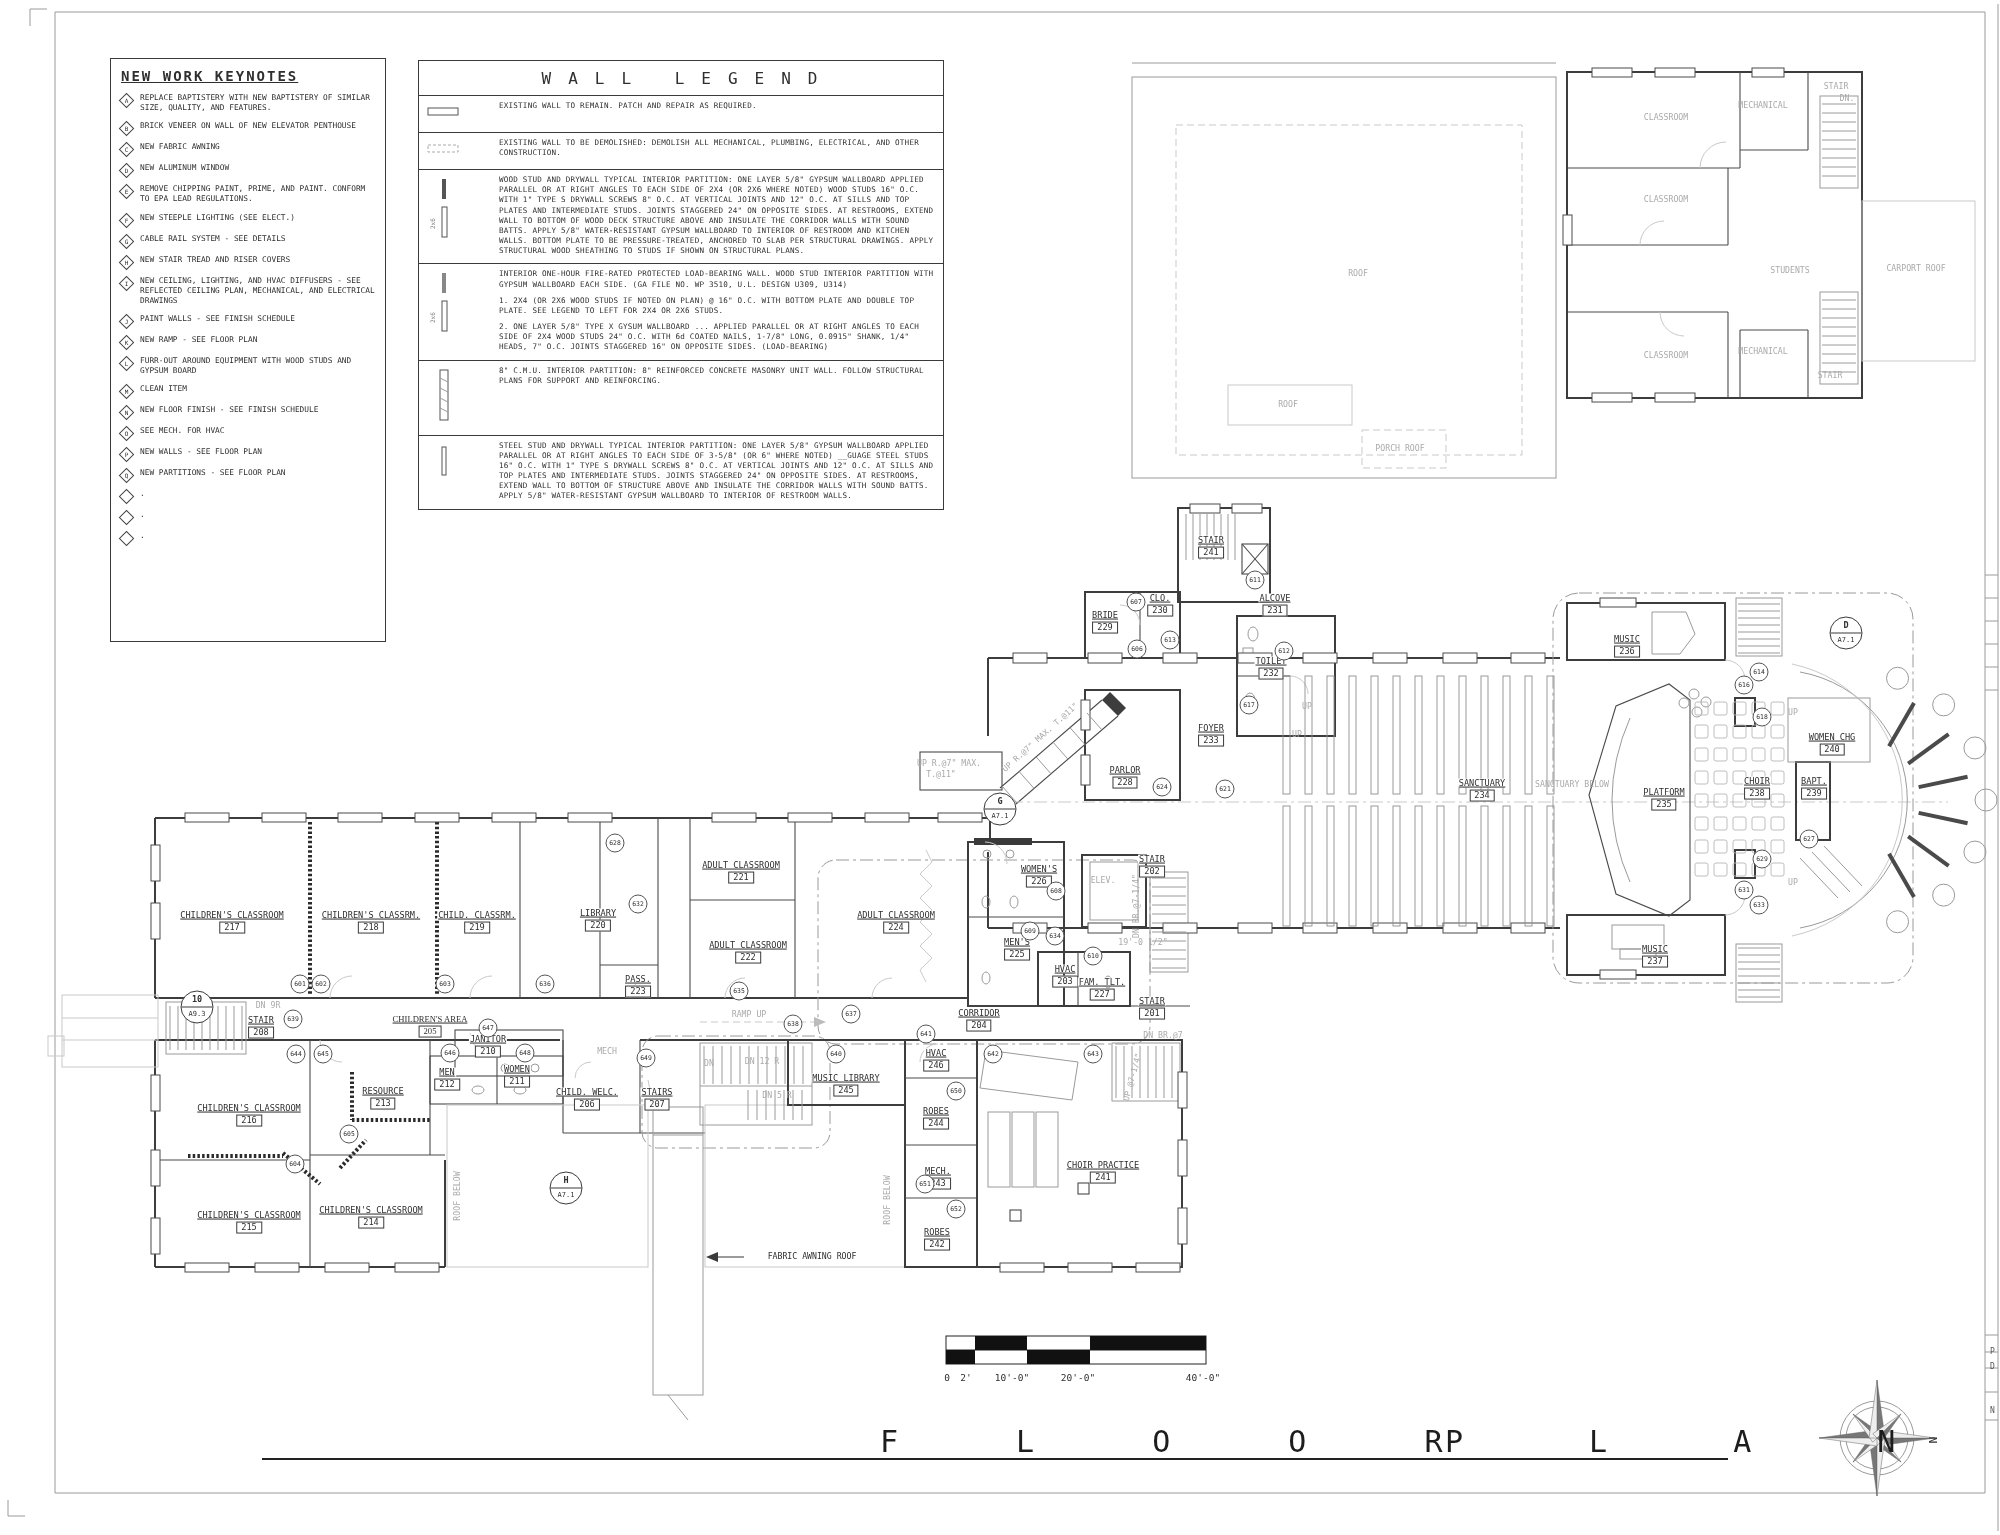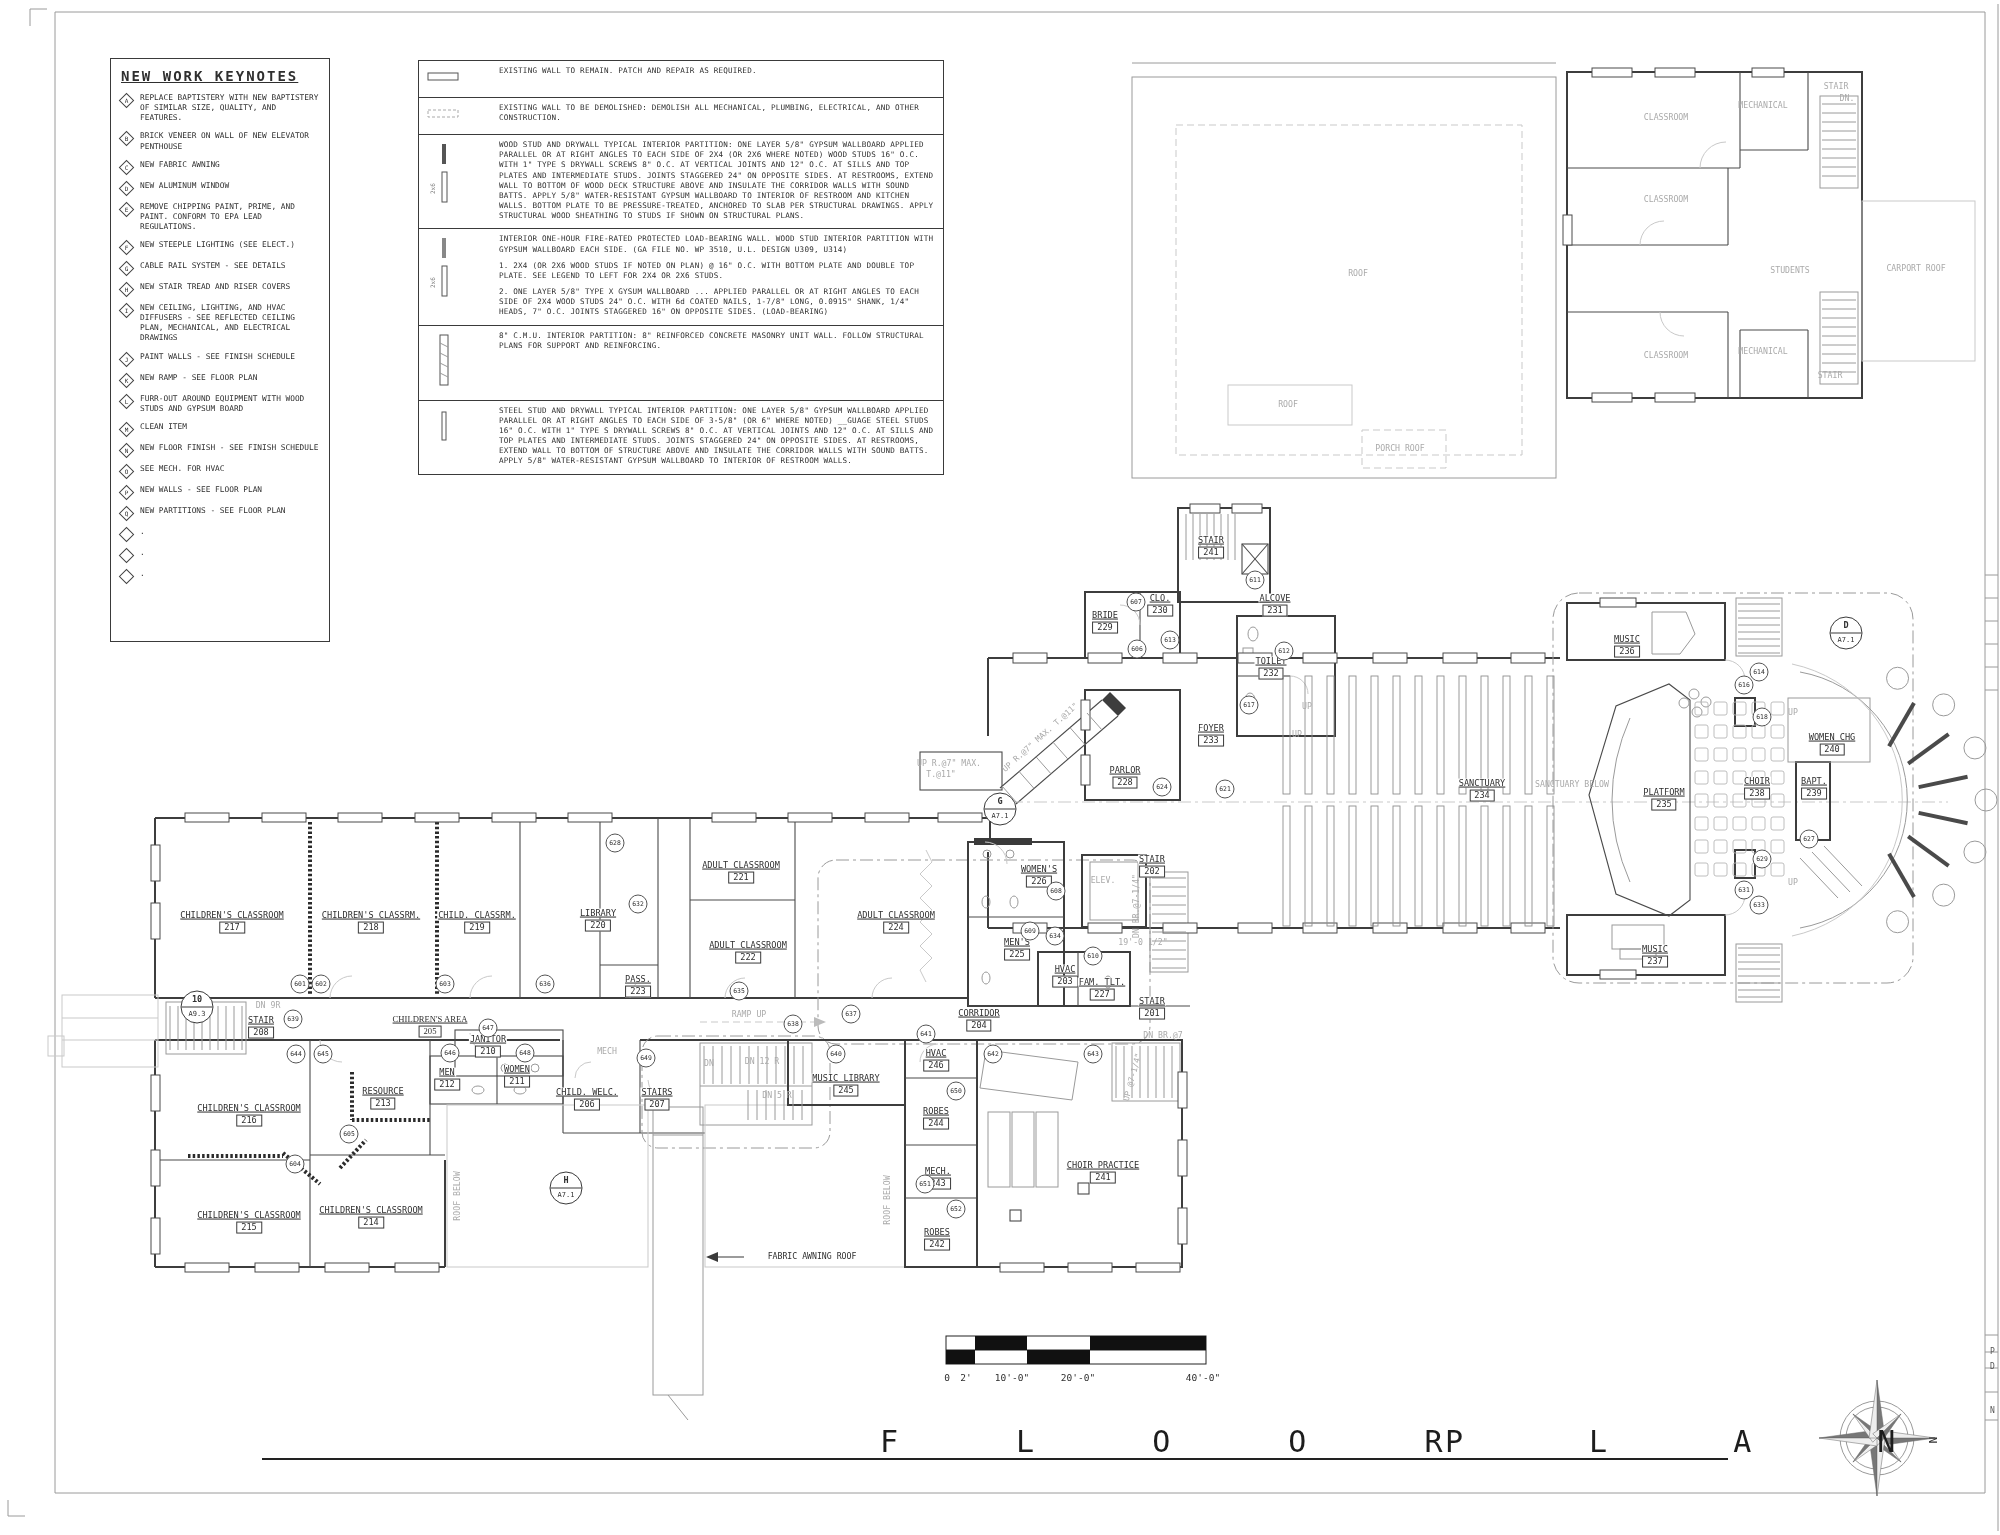--- a/index.html
+++ b/index.html
@@ -13,21 +13,21 @@
   .g{stroke:#9a9a9a;stroke-width:1;fill:none}
   .gl{stroke:#c9c9c9;stroke-width:1;fill:none}
   .dash{stroke-dasharray:7 4}
   .dashdot{stroke-dasharray:13 4 3 4}
   .hatch{stroke:#2b2b2b;stroke-width:4;stroke-dasharray:2.5 2.2;fill:none}
   .tick{fill:#fff;stroke:#4a4a4a;stroke-width:1}
   .pew{stroke:#8f8f8f;stroke-width:.9;fill:none}
   .seat{stroke:#b7b7b7;stroke-width:.9;fill:none;}
   
   .panel{position:absolute;background:#fff;border:1.2px solid #3a3a3a;box-sizing:border-box;}
-  #keynotes-panel{left:110px;top:58px;width:220px;height:584px;padding:9px 10px;}
+  #keynotes-panel{left:110px;top:58px;width:276px;height:584px;padding:9px 10px;}
   .kn-title{font-size:14px;font-weight:bold;letter-spacing:2px;text-decoration:underline;margin-bottom:9px;}
   .kn-item{display:flex;gap:8px;margin:0 0 8px 0;font-size:7.8px;line-height:1.3;}
   .kd{flex:none;width:9px;height:9px;border:1px solid #444;transform:rotate(45deg);margin-top:2px;position:relative;background:#fff;}
   .kd span{position:absolute;inset:0;transform:rotate(-45deg);font-size:6px;line-height:9px;text-align:center;}
   #legend-panel{left:418px;top:60px;width:526px;}
   .leg-title{font-size:16px;letter-spacing:17px;text-align:center;padding:8px 0 7px 14px;border-bottom:1.2px solid #3a3a3a;}
   .leg-row{display:flex;border-top:1.2px solid #3a3a3a;padding:5px 8px 7px 6px;gap:32px;}
   .leg-row.first{border-top:none;}
   .leg-sym{flex:none;width:42px;padding-top:2px;}
   .leg-text{font-size:7.6px;line-height:1.34;letter-spacing:.2px;}
@@ -689,20 +689,21 @@
         <div class="kn-item">
           <div class="kd">
             <span></span>
           </div>
           <div>.</div>
         </div>
       </div>
   </div>
 
   <div class="panel" id="legend-panel">
+    <div class="leg-title">WALL LEGEND</div>
     <div id="leg-rows">
         <div class="leg-row first">
           <div class="leg-sym"><svg width="40" height="18">
               <rect x="3" y="5" width="30" height="7" fill="none" stroke="#555"></rect>
             </svg></div>
           <div class="leg-text">EXISTING WALL TO REMAIN. PATCH AND REPAIR AS REQUIRED.</div>
         </div>
         <div class="leg-row">
           <div class="leg-sym"><svg width="40" height="18">
               <rect x="3" y="5" width="30" height="7" fill="none" stroke="#aaa" stroke-dasharray="3 2"></rect>

